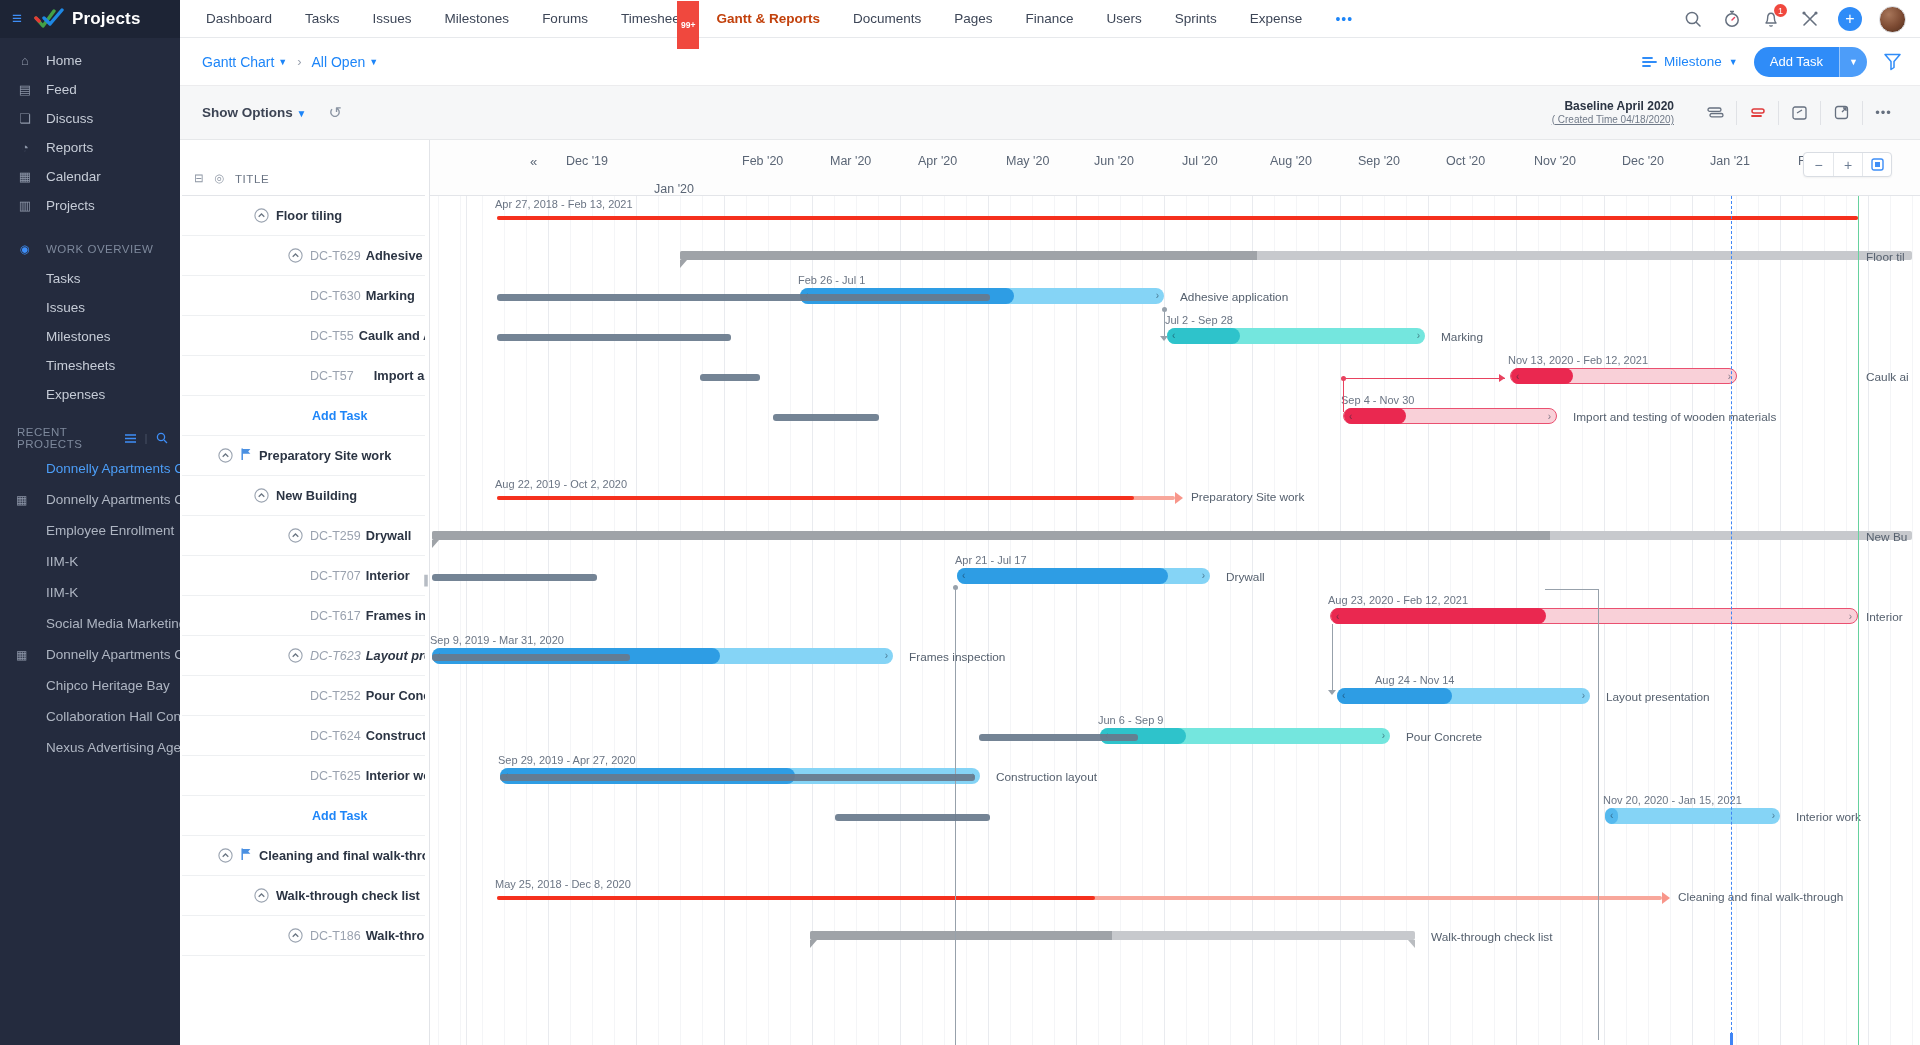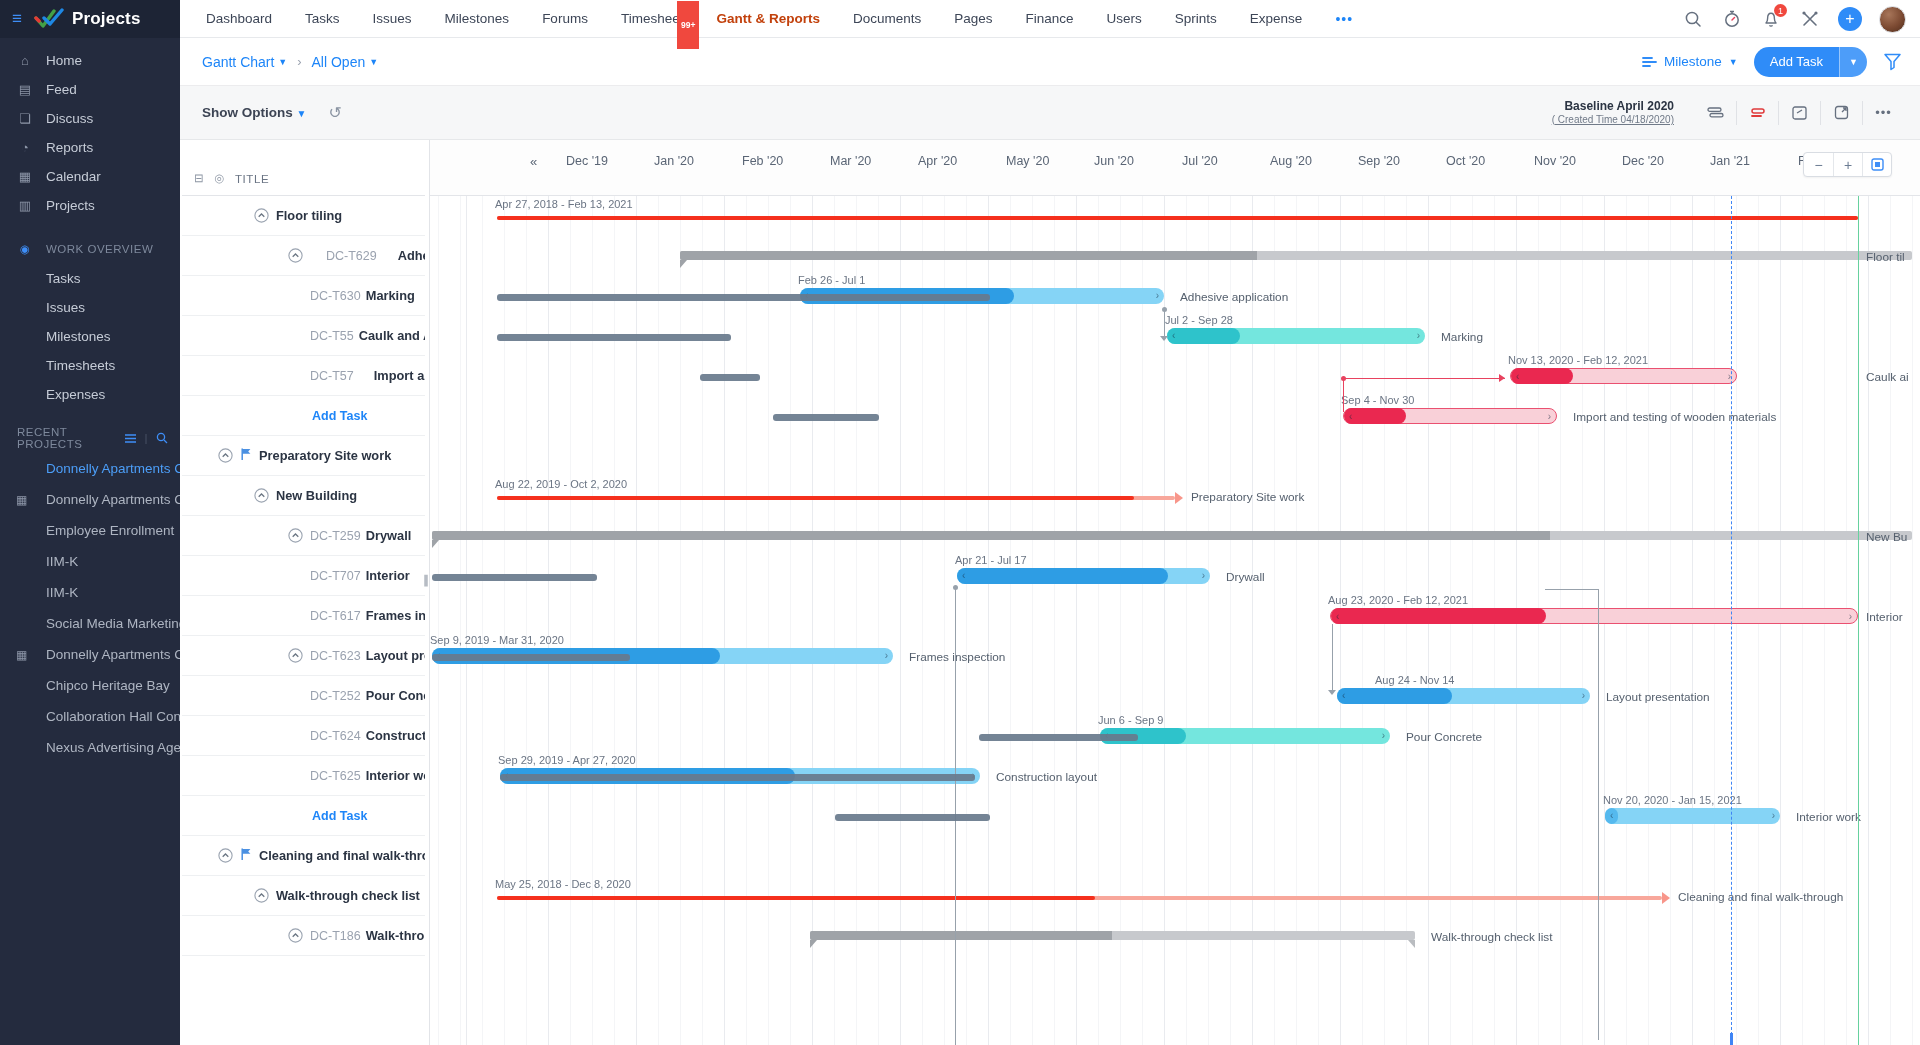--- a/index.html
+++ b/index.html
@@ -365,21 +365,21 @@
       <div class="list-rows">
           <div class="lrow lvl2" style="padding-left: 72px;">
             <span class="exp">
               <svg width="15" height="15" viewBox="0 0 15 15">
                 <circle cx="7.5" cy="7.5" r="6.6" fill="none" stroke="#9aa3b0" stroke-width="1.1"></circle>
                 <path d="M4.7 8.8l2.8-2.8 2.8 2.8" fill="none" stroke="#6b7683" stroke-width="1.3"></path>
               </svg>
             </span>
             <span class="nm">Floor tiling</span>
           </div>
-          <div class="lrow lvl3" style="padding-left: 106px; gap: 16px;">
+          <div class="lrow lvl3" style="padding-left: 106px;">
             <span class="exp">
               <svg width="15" height="15" viewBox="0 0 15 15">
                 <circle cx="7.5" cy="7.5" r="6.6" fill="none" stroke="#9aa3b0" stroke-width="1.1"></circle>
                 <path d="M4.7 8.8l2.8-2.8 2.8 2.8" fill="none" stroke="#6b7683" stroke-width="1.3"></path>
               </svg>
             </span>
             <span class="code">DC-T629</span>
             <span class="nm">Adhesive application</span>
           </div>
           <div class="lrow lvl3" style="padding-left: 128px;">
@@ -428,21 +428,21 @@
             <span class="nm">Drywall</span>
           </div>
           <div class="lrow lvl3" style="padding-left: 128px;">
             <span class="code">DC-T707</span>
             <span class="nm">Interior</span>
           </div>
           <div class="lrow lvl3" style="padding-left: 128px;">
             <span class="code">DC-T617</span>
             <span class="nm">Frames inspection</span>
           </div>
-          <div class="lrow lvl3" style="padding-left: 106px;">
+          <div class="lrow lvl3" style="padding-left: 106px; font-style: italic;">
             <span class="exp">
               <svg width="15" height="15" viewBox="0 0 15 15">
                 <circle cx="7.5" cy="7.5" r="6.6" fill="none" stroke="#9aa3b0" stroke-width="1.1"></circle>
                 <path d="M4.7 8.8l2.8-2.8 2.8 2.8" fill="none" stroke="#6b7683" stroke-width="1.3"></path>
               </svg>
             </span>
             <span class="code">DC-T623</span>
             <span class="nm">Layout presentation</span>
           </div>
           <div class="lrow lvl3" style="padding-left: 128px;">
@@ -491,21 +491,21 @@
             <span class="nm">Walk-through day plan</span>
           </div>
         </div>
     </div>
     <div class="vdivider"></div>
     <div class="resize-handle">∥</div>
     <div class="chartpanel">
       <div class="chart-head">
         <span class="backchev" style="left:100px">«</span>
       <span class="mlabel" style="left: 136px;">Dec '19</span>
-          <span class="mlabel" style="left: 224px;">Jan '20</span>
+          <span class="mlabel" style="left: 224px; margin-top: 28px;">Jan '20</span>
           <span class="mlabel" style="left: 312px;">Feb '20</span>
           <span class="mlabel" style="left: 400px;">Mar '20</span>
           <span class="mlabel" style="left: 488px;">Apr '20</span>
           <span class="mlabel" style="left: 576px;">May '20</span>
           <span class="mlabel" style="left: 664px;">Jun '20</span>
           <span class="mlabel" style="left: 752px;">Jul '20</span>
           <span class="mlabel" style="left: 840px;">Aug '20</span>
           <span class="mlabel" style="left: 928px;">Sep '20</span>
           <span class="mlabel" style="left: 1016px;">Oct '20</span>
           <span class="mlabel" style="left: 1104px;">Nov '20</span>

